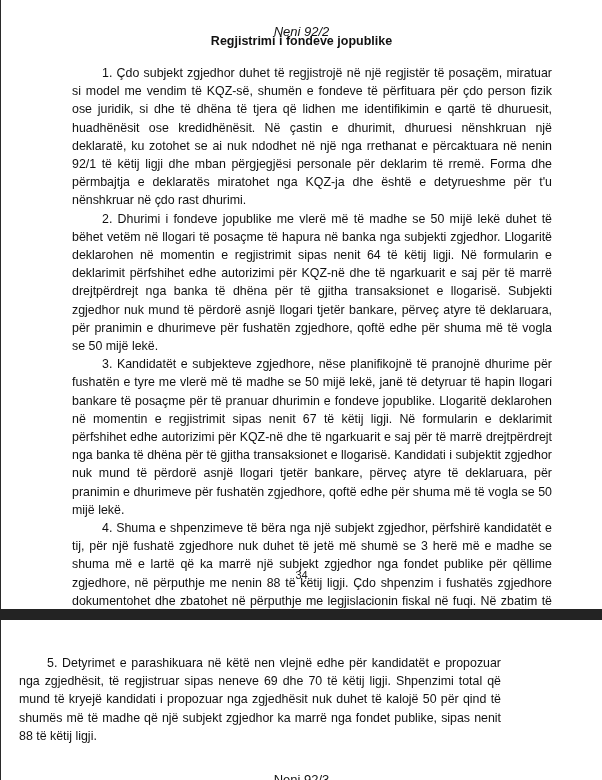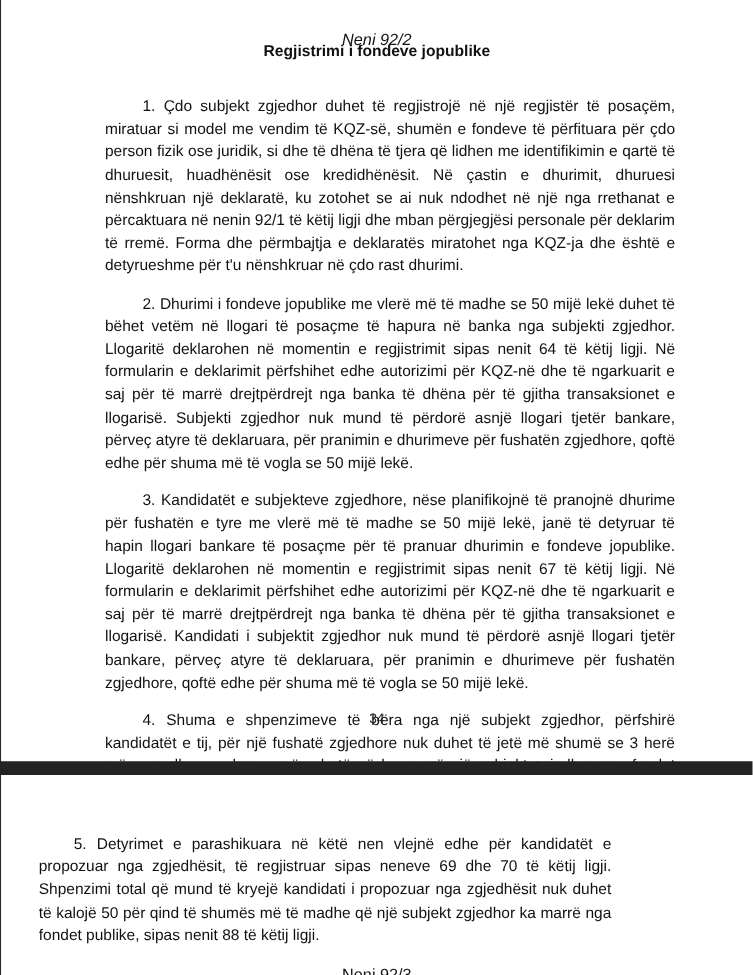--- a/index.html
+++ b/index.html
@@ -11,39 +11,39 @@
     position: relative;
   }
   .left-border {
     position: absolute; left: 0; top: 0; width: 1px; height: 780px;
     background: #2a2a2a;
   }
   .page {
     position: absolute; left: 1px; right: 0; background: #ffffff;
   }
   .page-1 { top: 0; height: 609px; }
-  .page-2 { top: 620px; height: 160px; overflow: hidden; }
+  .page-2 { top: 620px; height: 160px; overflow: hidden; border-radius: 23px; }
   .page-gap {
     position: absolute; left: 0; right: 0; top: 609px; height: 11px;
     background: #232323;
   }
   .article-number {
     position: absolute; left: 0; right: 0; text-align: center;
     font-size: 13px; line-height: 16px;
   }
   .article-title {
     position: absolute; left: 0; right: 0; text-align: center;
     font-size: 12.5px; font-weight: bold; line-height: 16px;
   }
   .body-text {
     position: absolute; left: 71px; width: 480px;
     font-size: 12.4px; line-height: 18.2px;
     text-align: justify;
   }
-  .para { margin: 12px; text-indent: 30px; }
+  .para { margin: 0; text-indent: 30px; }
   .page-number {
     position: absolute; left: 0; right: 0; text-align: center;
     font-size: 11px; line-height: 14px; color: #222;
   }
 </style>
 </head>
 <body>
 
 <div class="left-border"></div>
 

